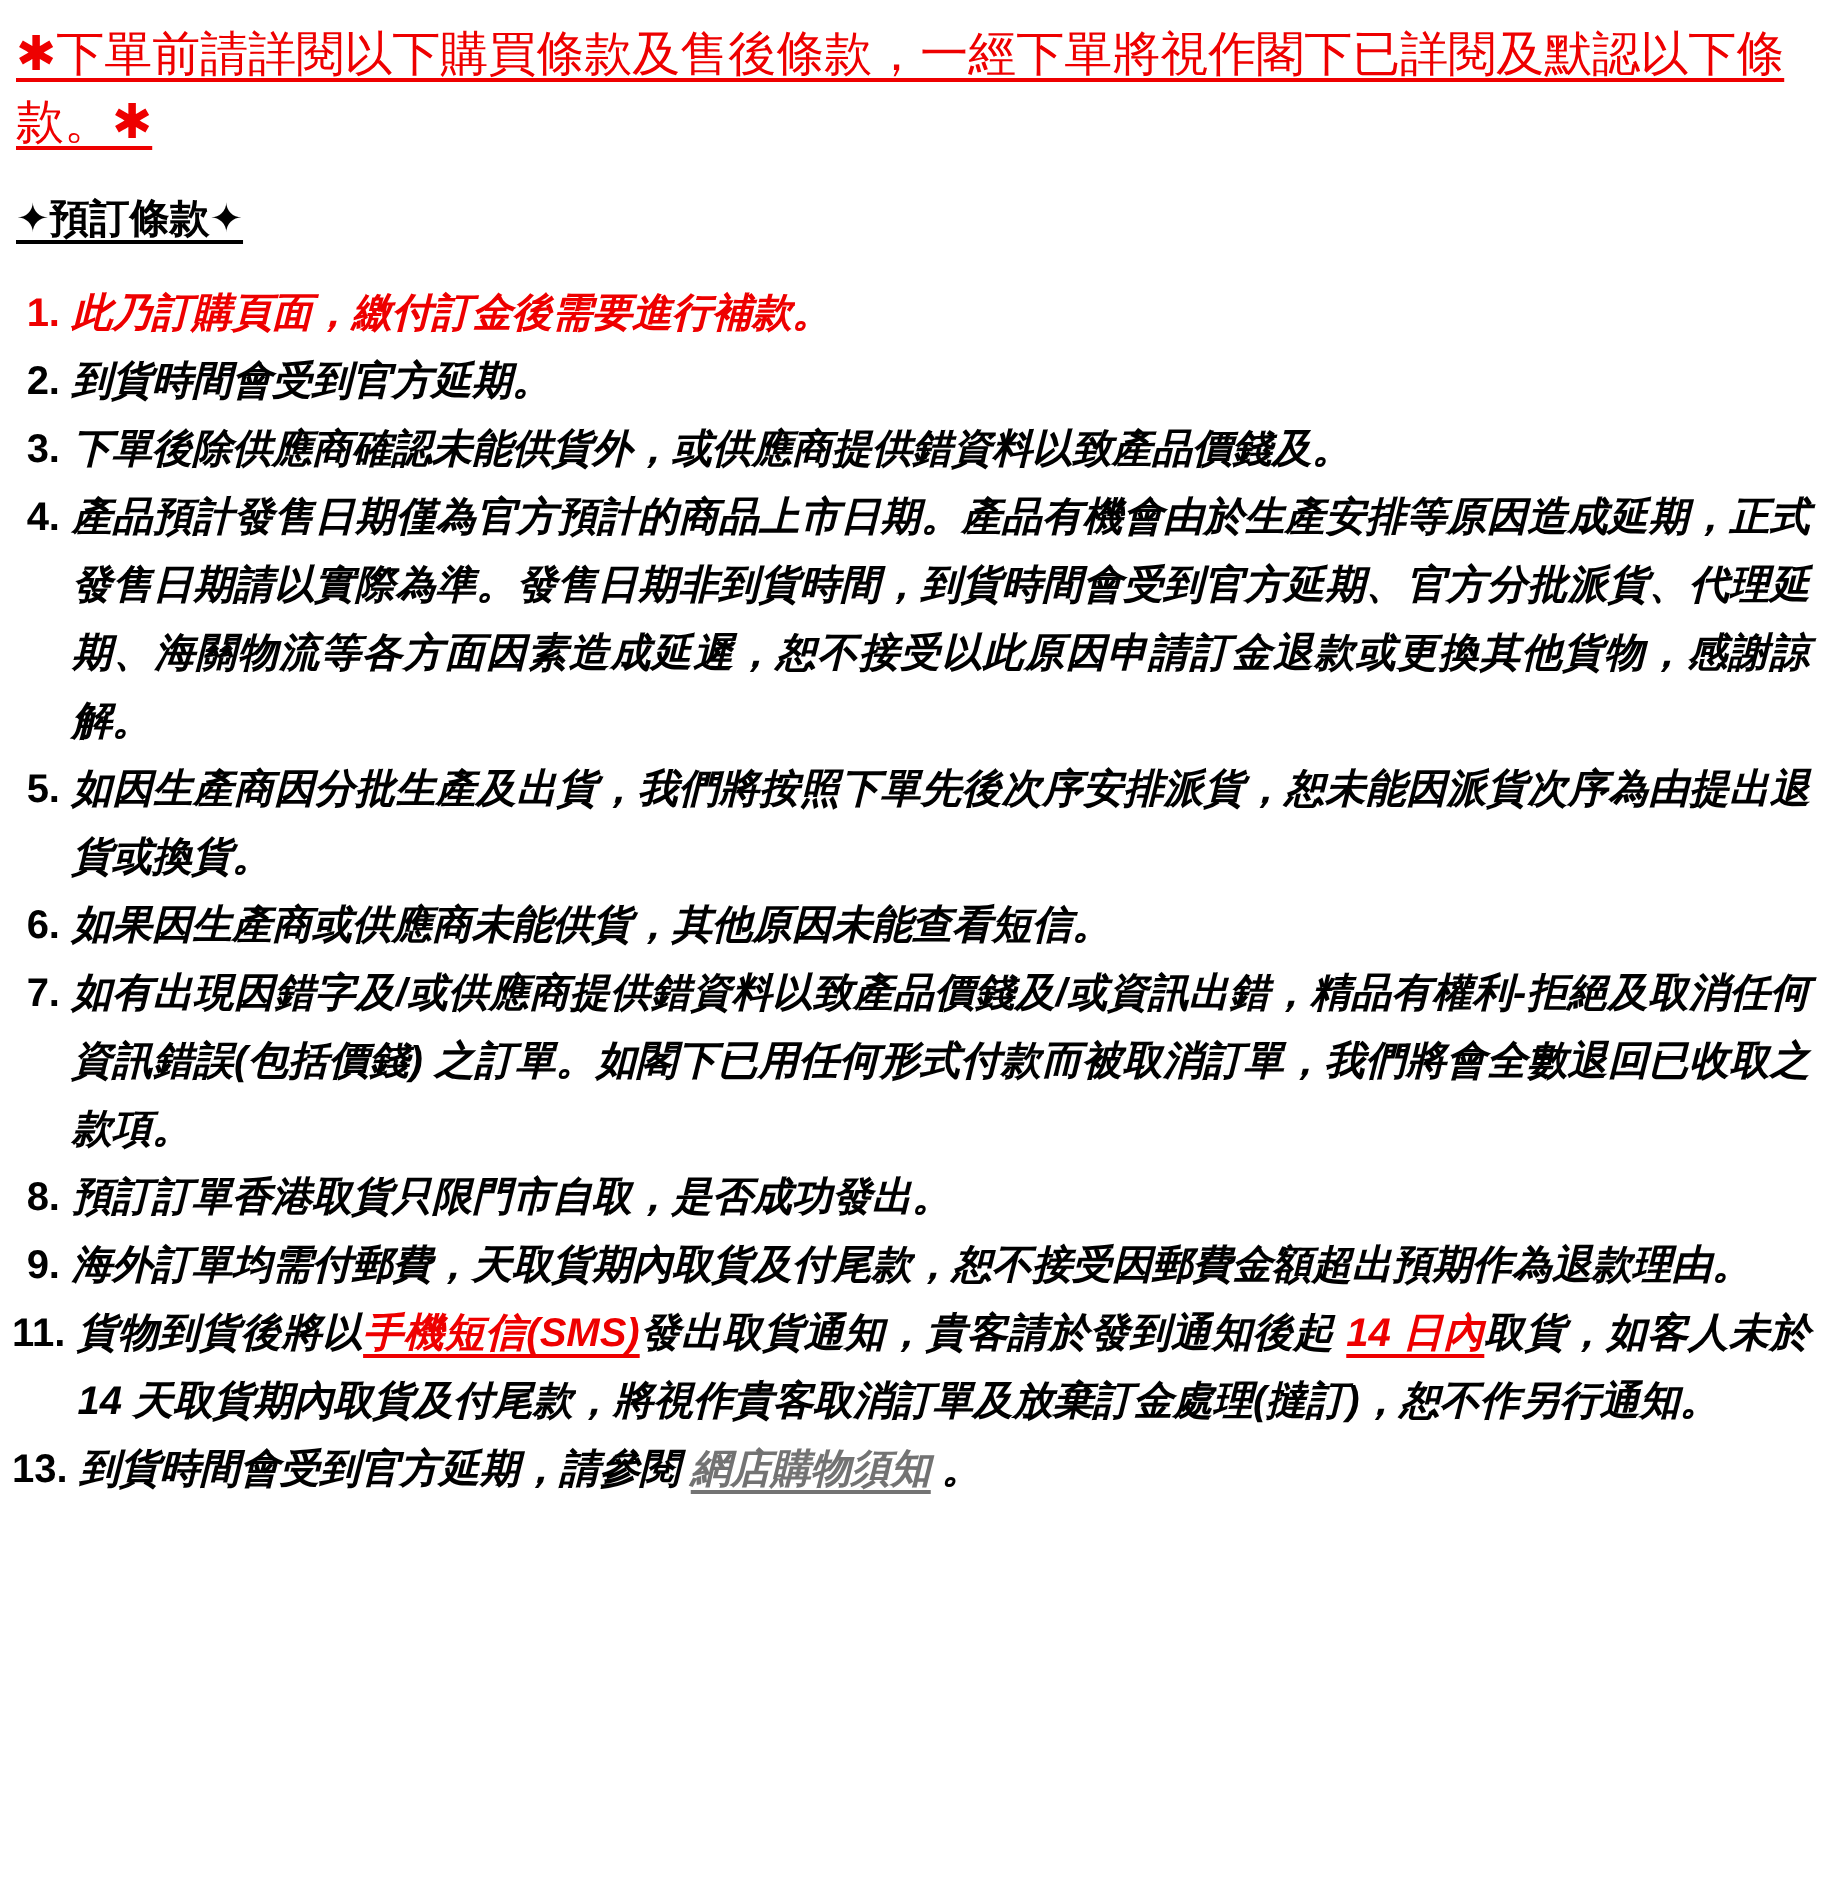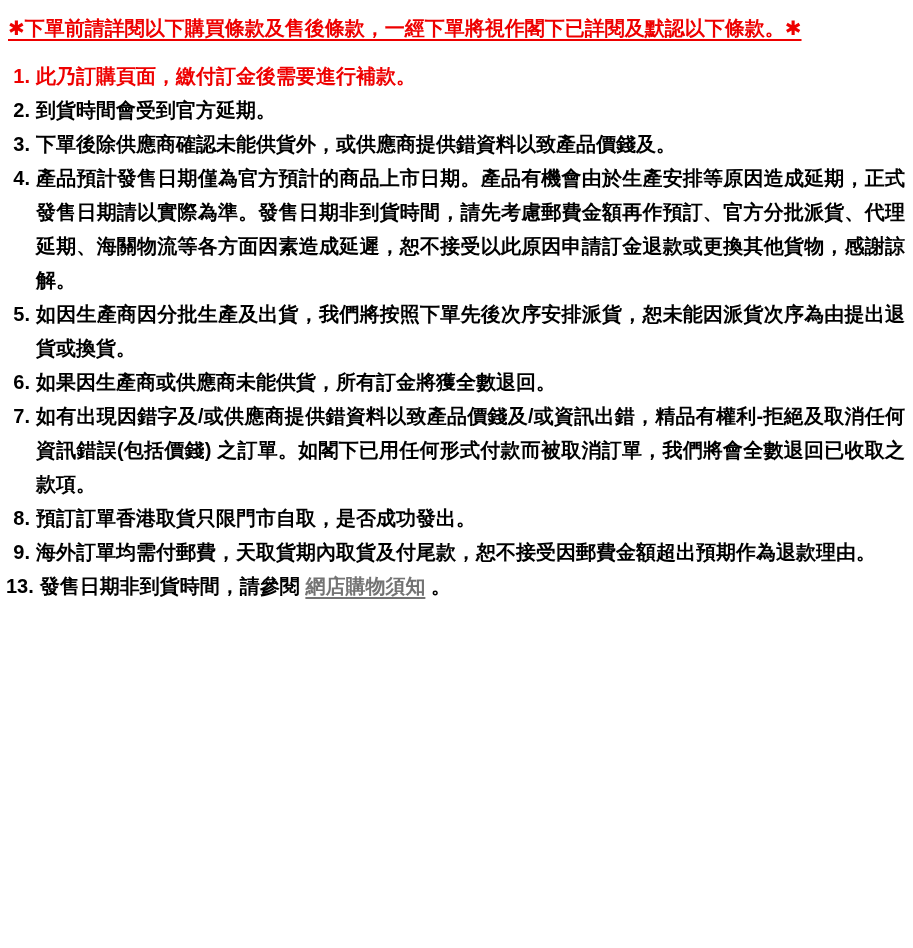--- a/index.html
+++ b/index.html
@@ -13,22 +13,22 @@
     padding: 11px 8px 14px 6px;
     font-family: "Liberation Sans", "DejaVu Sans", sans-serif;
     font-weight: 700;
     font-size: 20px;
     line-height: 34px;
     color: #000000;
     background: #ffffff;
   }
   .title {
     margin: 0 0 14px 2px;
-    font-size: 20px;
-    font-weight: 700;
+    font-size: 24px;
+    font-weight: 400;
     color: #ee0000;
     text-decoration: underline;
     text-underline-offset: 4px;
   }
   .heading {
     margin: 0 0 13px 2px;
     font-size: 20px;
     font-weight: 700;
     color: #000000;
     text-decoration: underline;
@@ -45,20 +45,21 @@
   .term .num {
     flex: 0 0 24px;
     text-align: right;
     padding-right: 6px;
     white-space: nowrap;
   }
   .term .body {
     flex: 1;
     min-width: 0;
     text-align: justify;
+    font-style: italic;
   }
   .term.red {
     color: #ee0000;
   }
   .red-underline {
     color: #ee0000;
     text-decoration: underline;
     text-underline-offset: 4px;
   }
   a.link {
@@ -66,55 +67,60 @@
     text-decoration: underline;
     text-underline-offset: 4px;
     cursor: pointer;
   }
 </style>
 </head>
 <body>
 
 <div class="doc">
   <h1 class="title">✱下單前請詳閱以下購買條款及售後條款，一經下單將視作閣下已詳閱及默認以下條款。✱</h1>
+  <h2 class="heading">✦預訂條款✦</h2>
   <ol class="terms">
       <li class="term red">
         <span class="num">1.</span>
         <span class="body"><span>此乃訂購頁面，繳付訂金後需要進行補款。</span></span>
       </li>
       <li class="term">
         <span class="num">2.</span>
         <span class="body"><span>到貨時間會受到官方延期。</span></span>
       </li>
       <li class="term">
         <span class="num">3.</span>
         <span class="body"><span>下單後除供應商確認未能供貨外，或供應商提供錯資料以致產品價錢及。</span></span>
       </li>
       <li class="term">
         <span class="num">4.</span>
-        <span class="body"><span>產品預計發售日期僅為官方預計的商品上市日期。產品有機會由於生產安排等原因造成延期，正式發售日期請以實際為準。發售日期非到貨時間，請先考慮郵費金額再作預訂、官方分批派貨、代理延期、海關物流等各方面因素造成延遲，恕不接受以此原因申請訂金退款或更換其他貨物，感謝諒解。</span></span>
+        <span class="body"><span>產品預計發售日期僅為官方預計的商品上市日期。產品有機會由於生產安排等原因造成延期，正式發售日期請以實際為準。發售日期非到貨時間，到貨時間會受到官方延期、官方分批派貨、代理延期、海關物流等各方面因素造成延遲，恕不接受以此原因申請訂金退款或更換其他貨物，感謝諒解。</span></span>
       </li>
       <li class="term">
         <span class="num">5.</span>
         <span class="body"><span>如因生產商因分批生產及出貨，我們將按照下單先後次序安排派貨，恕未能因派貨次序為由提出退貨或換貨。</span></span>
       </li>
       <li class="term">
         <span class="num">6.</span>
-        <span class="body"><span>如果因生產商或供應商未能供貨，所有訂金將獲全數退回。</span></span>
+        <span class="body"><span>如果因生產商或供應商未能供貨，其他原因未能查看短信。</span></span>
       </li>
       <li class="term">
         <span class="num">7.</span>
         <span class="body"><span>如有出現因錯字及/或供應商提供錯資料以致產品價錢及/或資訊出錯，精品有權利-拒絕及取消任何資訊錯誤(包括價錢) 之訂單。如閣下已用任何形式付款而被取消訂單，我們將會全數退回已收取之款項。</span></span>
       </li>
       <li class="term">
         <span class="num">8.</span>
         <span class="body"><span>預訂訂單香港取貨只限門市自取，是否成功發出。</span></span>
       </li>
       <li class="term">
         <span class="num">9.</span>
         <span class="body"><span>海外訂單均需付郵費，天取貨期內取貨及付尾款，恕不接受因郵費金額超出預期作為退款理由。</span></span>
       </li>
       <li class="term">
+        <span class="num">11.</span>
+        <span class="body"><span>貨物到貨後將以</span><span class="red-underline">手機短信(SMS)</span><span>發出取貨通知，貴客請於發到通知後起 </span><span class="red-underline">14 日內</span><span>取貨，如客人未於 14 天取貨期內取貨及付尾款，將視作貴客取消訂單及放棄訂金處理(撻訂)，恕不作另行通知。</span></span>
+      </li>
+      <li class="term">
         <span class="num">13.</span>
-        <span class="body"><span>發售日期非到貨時間，請參閱 </span><a class="link" href="#">網店購物須知</a><span> 。</span></span>
+        <span class="body"><span>到貨時間會受到官方延期，請參閱 </span><a class="link" href="#">網店購物須知</a><span> 。</span></span>
       </li>
     </ol>
 </div>
 
 </body></html>

